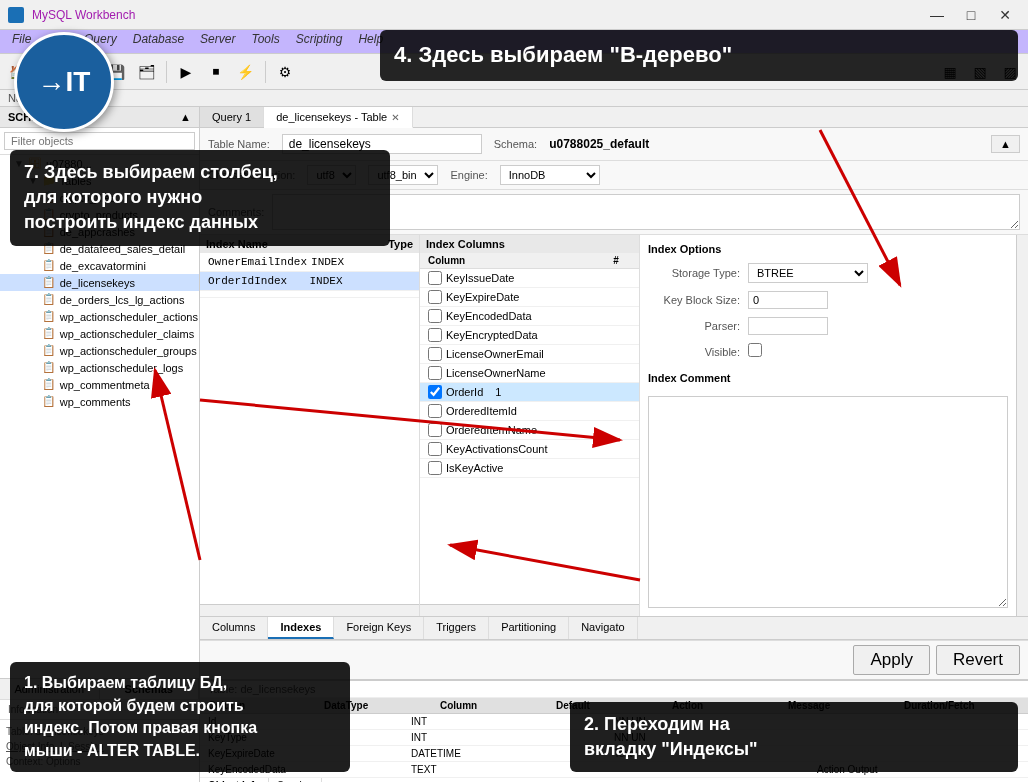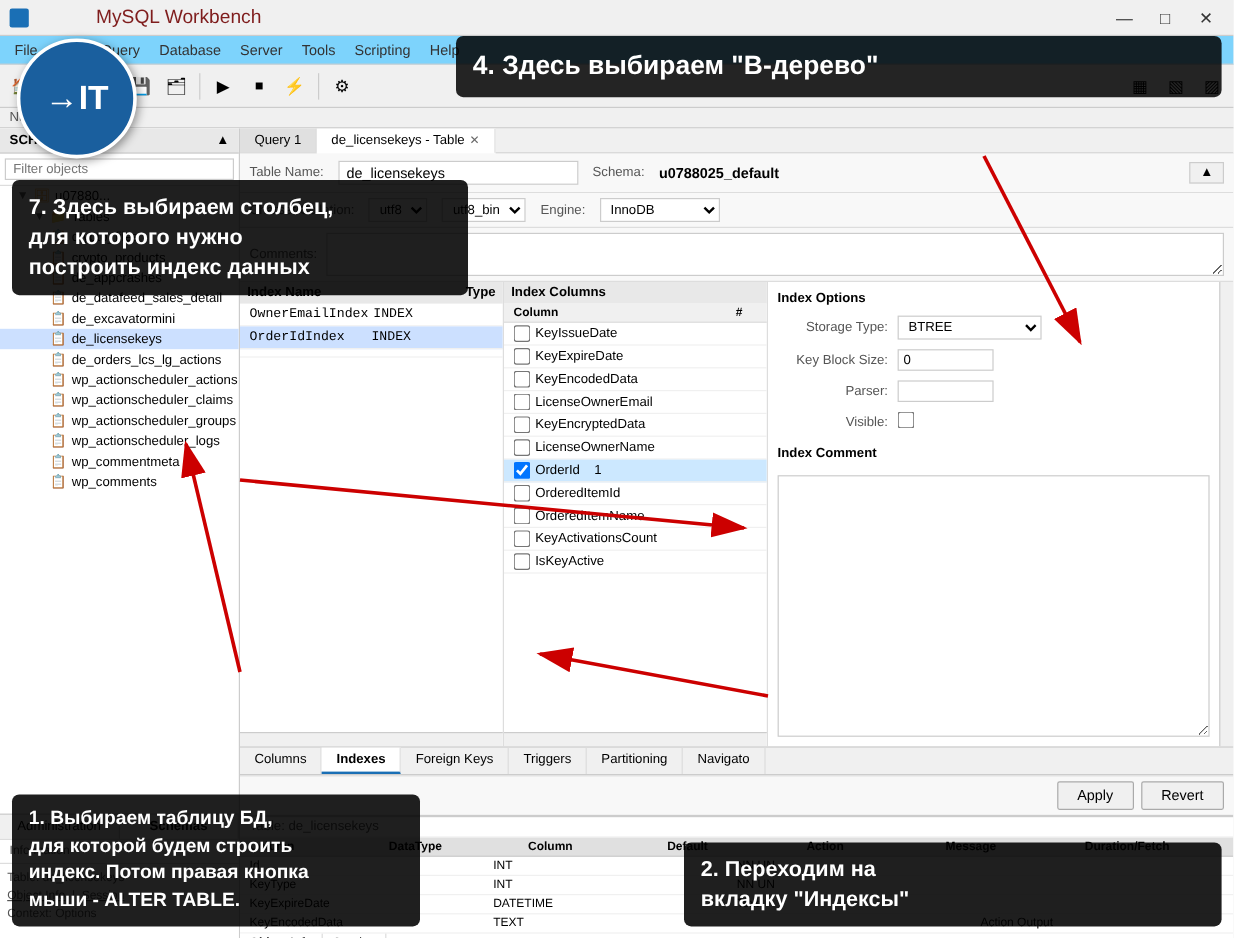--- a/index.html
+++ b/index.html
@@ -6,28 +6,28 @@
     body { width: 1028px; height: 782px; overflow: hidden; font-family: 'Segoe UI', Arial, sans-serif; font-size: 12px; background: #f0f0f0; }
 
     
     .title-bar {
       display: flex; align-items: center; background: #f0f0f0;
       height: 30px; padding: 0 8px; justify-content: space-between;
       border-bottom: 1px solid #ccc;
     }
     .title-bar-left { display: flex; align-items: center; gap: 8px; }
     .title-bar-icon { width: 16px; height: 16px; background: #1a6fb5; border-radius: 2px; }
-    .title-bar-text { font-size: 16px; color: #7f1d1d; margin-left: 48px; }
+    .title-bar-text { font-size: 12px; color: #a21caf; }
     .title-bar-controls { display: flex; gap: 4px; }
     .tb-btn { width: 30px; height: 20px; border: none; background: transparent; cursor: pointer; font-size: 14px; color: #333; display: flex; align-items: center; justify-content: center; }
 
     
     .menu-bar {
-      display: flex; align-items: center; background: #7dd3fc;
-      height: 24px; padding: 0 4px; border-bottom: 1px solid #ccc;
+      display: flex; background: #c4b5fd;
+      height: 24px; padding: 0 4px; border-bottom: 1px solid #ccc; font-style: italic;
     }
     .menu-item { padding: 2px 8px; cursor: pointer; font-size: 12px; color: #333; }
 
     
     .toolbar {
       display: flex; align-items: center; background: #f0f0f0;
       height: 36px; padding: 0 4px; border-bottom: 1px solid #ccc; gap: 2px;
     }
     .tb-icon-btn { width: 28px; height: 28px; border: 1px solid transparent; background: transparent; cursor: pointer; display: flex; align-items: center; justify-content: center; font-size: 14px; border-radius: 2px; }
     .tb-separator { width: 1px; height: 22px; background: #ccc; margin: 0 3px; }
@@ -156,21 +156,21 @@
     .io-comment-box { flex: 1; border: 1px solid #ccc; margin-top: 4px; min-height: 80px; font-size: 11px; padding: 3px; }
     .io-comment-label { font-size: 11px; font-weight: bold; margin-bottom: 4px; }
 
     
     .bottom-tab-bar { display: flex; border-top: 1px solid #ccc; border-bottom: 1px solid #ccc; background: #f0f0f0; }
     .btab { padding: 4px 12px; font-size: 11px; cursor: pointer; border-right: 1px solid #ddd; }
     .btab.active { background: #fff; font-weight: bold; border-bottom: 2px solid #1a6fb5; }
 
     
     .action-bar { display: flex; justify-content: flex-end; padding: 4px 8px; gap: 6px; background: #f8f8f8; border-top: 1px solid #ddd; }
-    .action-btn { padding: 4px 16px; border: 1px solid #aaa; background: #f0f0f0; cursor: pointer; font-size: 12px; border-radius: 2px; }
+    .action-btn { padding: 4px 16px; border: 1px solid #aaa; background: #f0f0f0; cursor: pointer; font-size: 17px; border-radius: 2px; }
 
     
     .bottom-info { height: 120px; background: #fff; border-top: 2px solid #ccc; display: flex; flex-direction: column; overflow: hidden; }
     .bottom-table-info { padding: 2px 8px; font-size: 11px; color: #555; border-bottom: 1px solid #eee; }
     .bottom-columns-header { display: flex; background: #e0e0e0; font-size: 10px; font-weight: bold; padding: 2px 8px; border-bottom: 1px solid #ccc; }
     .bch-col { flex: 1; }
     .bottom-columns-row { display: flex; font-size: 10px; padding: 2px 8px; border-bottom: 1px solid #f0f0f0; }
     .bc-col { flex: 1; }
     .bottom-tabs { display: flex; border-bottom: 1px solid #ccc; }
     .btm-tab { padding: 2px 8px; cursor: pointer; font-size: 10px; border-right: 1px solid #ddd; }
@@ -405,25 +405,25 @@
             <div class="ic-row">
               <input type="checkbox" class="ic-checkbox" style="">
               <span>KeyExpireDate</span>
             </div>
             <div class="ic-row">
               <input type="checkbox" class="ic-checkbox" style="">
               <span>KeyEncodedData</span>
             </div>
             <div class="ic-row">
               <input type="checkbox" class="ic-checkbox" style="">
+              <span>KeyEncryptedData</span>
+            </div>
+            <div class="ic-row">
+              <input type="checkbox" class="ic-checkbox" style="">
               <span>LicenseOwnerEmail</span>
-            </div>
-            <div class="ic-row">
-              <input type="checkbox" class="ic-checkbox" style="">
-              <span>KeyEncryptedData</span>
             </div>
             <div class="ic-row">
               <input type="checkbox" class="ic-checkbox" style="">
               <span>LicenseOwnerName</span>
             </div>
             <div class="ic-row highlighted" style="background:#cce8ff;">
               <input type="checkbox" class="ic-checkbox" checked="" style="">
               <span>OrderId</span>
               <span class="ic-num">1</span>
             </div>

